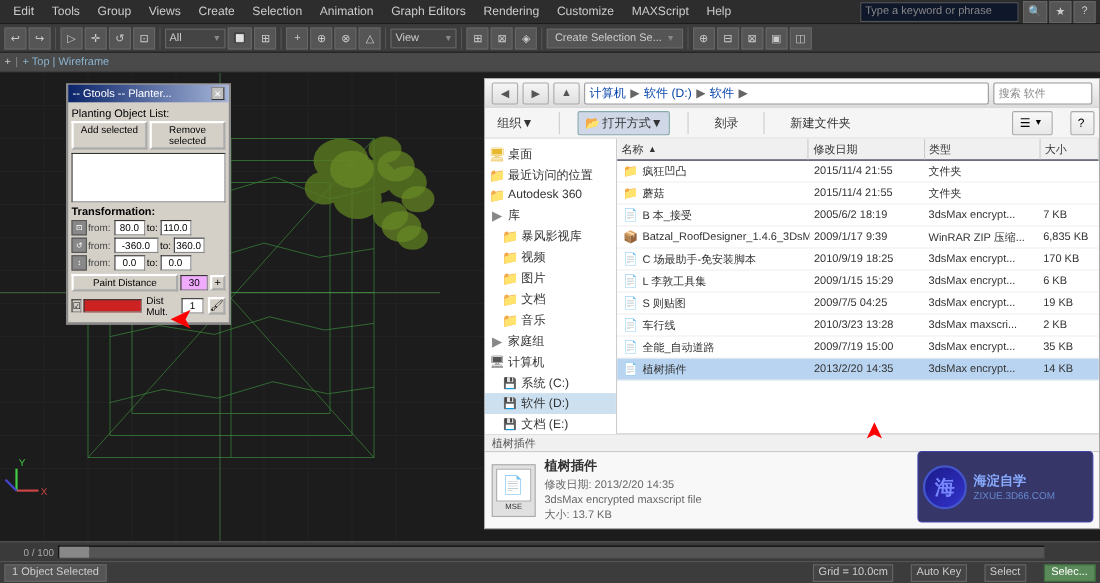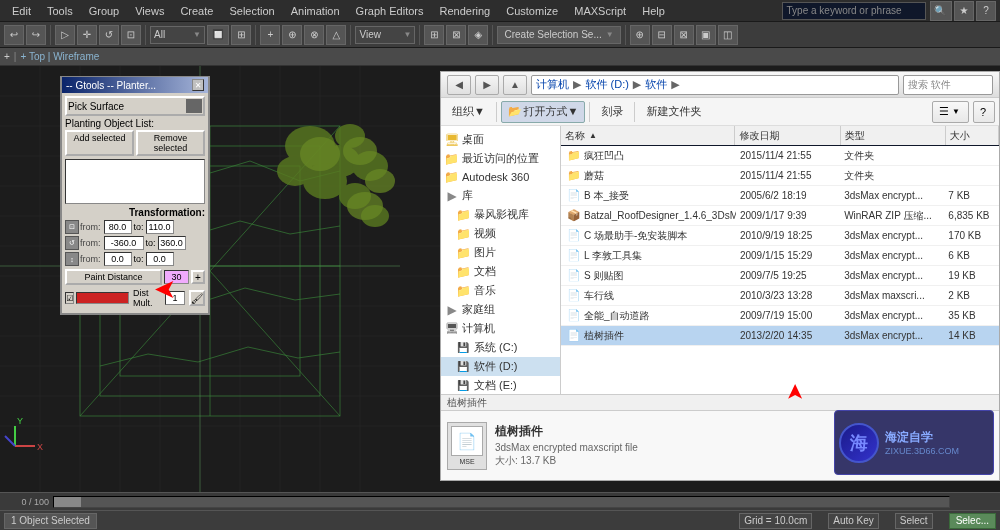--- a/index.html
+++ b/index.html
@@ -160,21 +160,20 @@
     .gtools-list-area {
       background: white;
       border: 1px inset #888;
       height: 45px;
       margin-bottom: 3px;
     }
     .gtools-transform-label {
       font-size: 10px;
       font-weight: bold;
       margin: 2px 0;
-      text-align: right;
     }
     .gtools-row {
       display: flex;
       align-items: center;
       margin-bottom: 2px;
       gap: 1px;
     }
     .gtools-icon-small {
       width: 14px;
       height: 14px;
@@ -323,21 +322,21 @@
     }
 
     
     .explorer-toolbar {
       height: 28px;
       background: #f5f5f5;
       border-bottom: 1px solid #ddd;
       display: flex;
       align-items: center;
       padding: 0 4px;
-      gap: 2px;
+      gap: 14px;
     }
     .exp-toolbar-btn {
       background: transparent;
       border: 1px solid transparent;
       padding: 2px 6px;
       font-size: 11px;
       cursor: pointer;
       color: #333;
       border-radius: 2px;
       height: 22px;
@@ -785,24 +784,20 @@
       
       <div class="red-arrow" style="left:155px;top:210px;transform:rotate(180deg);">➤</div>
     </div>
 
     <div class="gtools-panel">
       <div class="gtools-titlebar">
         <span>-- Gtools -- Planter...</span>
         <div class="gtools-close">✕</div>
       </div>
       <div class="gtools-content">
-        <div class="gtools-pick-btn">
-          <span>Pick Surface</span>
-          <div class="gtools-pick-icon"></div>
-        </div>
         <div class="gtools-section-label">Planting Object List:</div>
         <div class="gtools-add-remove">
           <div class="gtools-btn-small">Add selected</div>
           <div class="gtools-btn-small">Remove selected</div>
         </div>
         <div class="gtools-list-area"></div>
         <div class="gtools-transform-label">Transformation:</div>
 
         <div class="gtools-row">
           <div class="gtools-icon-small">⊡</div>
@@ -1072,21 +1067,21 @@
           <div class="file-cell col-type">3dsMax encrypt...</div>
           <div class="file-cell col-size">6 KB</div>
         </div>
         <div class="file-row">
           <div class="file-cell col-name">
             <div class="folder-row">
               <div class="file-icon" style="color:#4488cc;">📄</div>
               <span>S 则贴图</span>
             </div>
           </div>
-          <div class="file-cell col-date">2009/7/5 19:25</div>
+          <div class="file-cell col-date">2009/7/5 04:25</div>
           <div class="file-cell col-type">3dsMax encrypt...</div>
           <div class="file-cell col-size">19 KB</div>
         </div>
         <div class="file-row">
           <div class="file-cell col-name">
             <div class="folder-row">
               <div class="file-icon" style="color:#4488cc;">📄</div>
               <span>车行线</span>
             </div>
           </div>
@@ -1125,20 +1120,21 @@
 
     <div class="explorer-preview">
       <div class="preview-icon">
         <div class="preview-icon-top">
           <span style="color:#4488cc;font-size:16px;">📄</span>
         </div>
         <span style="font-size:7px;color:#333;text-align:center;">MSE</span>
       </div>
       <div class="preview-info">
         <div class="preview-title">植树插件</div>
+        <div class="preview-detail">修改日期: 2013/2/20  14:35</div>
         <div class="preview-detail">3dsMax encrypted maxscript file</div>
         <div class="preview-detail">大小: 13.7 KB</div>
       </div>
 
       <div style="position:absolute;right:195px;bottom:75px;color:red;font-size:22px;z-index:30;transform:rotate(-90deg);">➤</div>
     </div>
 
     <div class="watermark">
       <div class="watermark-logo">
         <span>海</span>

